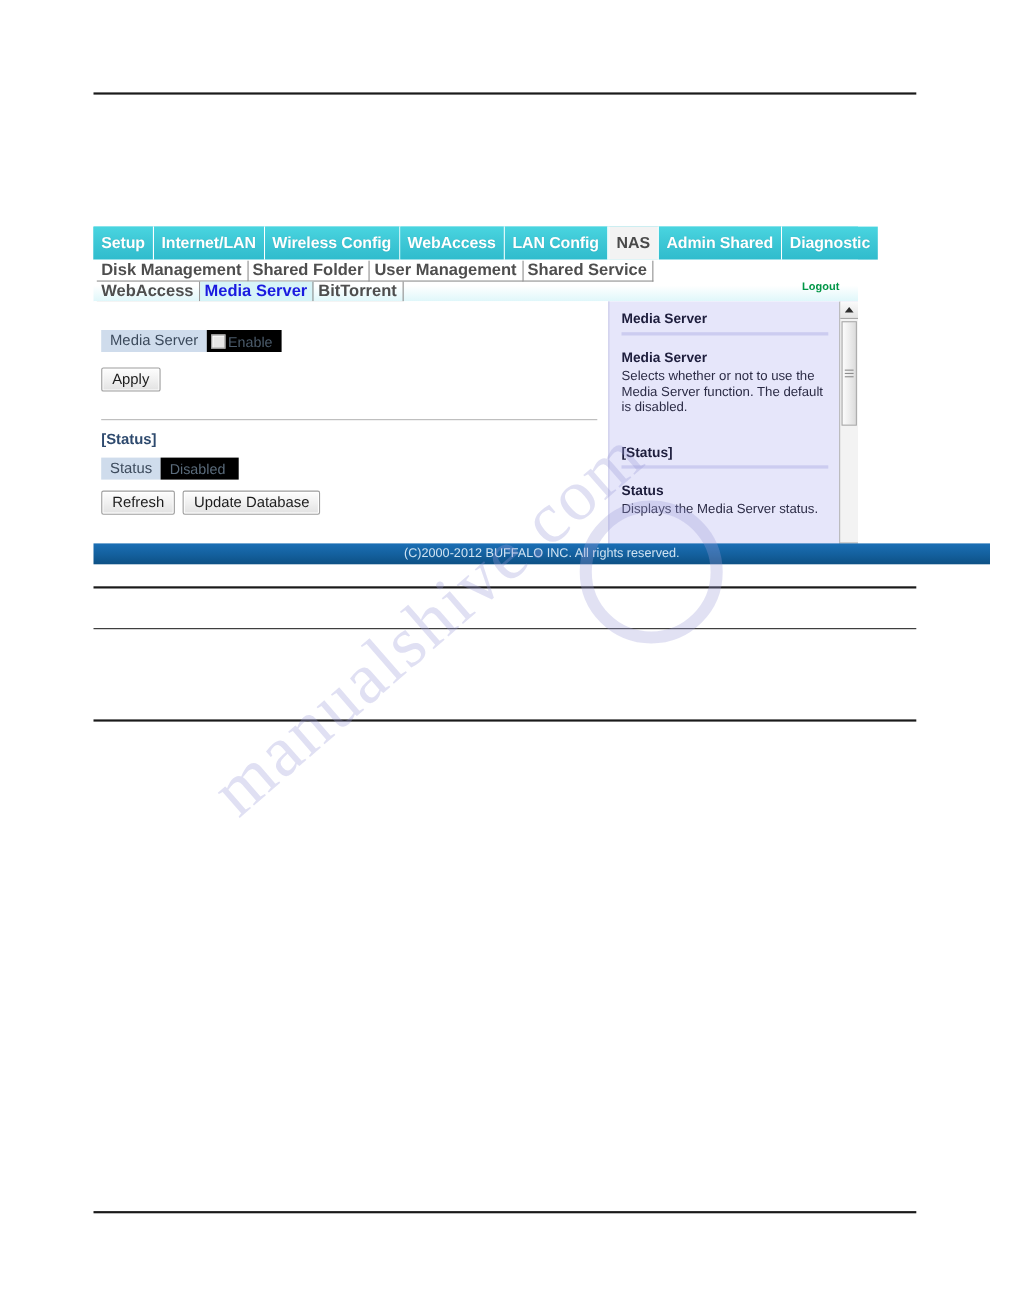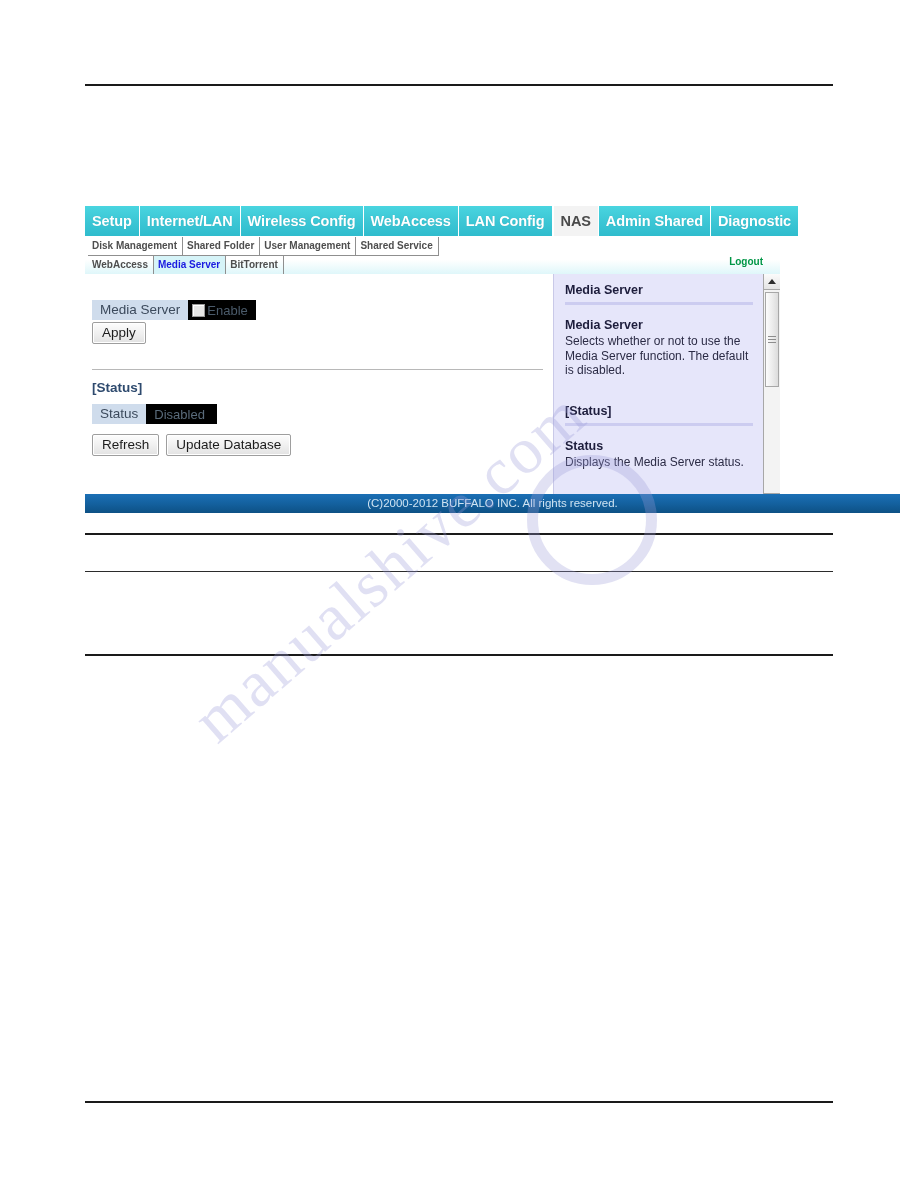--- a/index.html
+++ b/index.html
@@ -110,21 +110,21 @@
     position: relative;
   }
   .sub-tab-row {
     display: flex;
     align-items: center;
     height: 18px;
     padding-left: 3px;
   }
   .sub-tab-row.second { margin-top: 1px; }
   .sub-tab {
-    font-size: 10px;
+    font-size: 15px;
     font-weight: bold;
     color: #4e4e4e;
     border-right: 1px solid #8f8f8f;
     border-bottom: 1px solid #8f8f8f;
     padding: 0 5px 1px 4px;
     line-height: 17px;
     white-space: nowrap;
     cursor: pointer;
     background: transparent;
   }
@@ -198,21 +198,21 @@
     color: #1c1c1c;
     background: linear-gradient(180deg, #fdfdfd 0%, #efefef 55%, #e2e2e2 100%);
     border: 1px solid #9e9e9e;
     border-radius: 2px;
     padding: 2px 9px 3px 9px;
     line-height: 15px;
     cursor: pointer;
     box-shadow: inset 0 0 0 1px #ffffff;
     white-space: nowrap;
   }
-  .row-gap-apply { margin-top: 2px; }
+  .row-gap-apply { margin-top: 14px; }
   .section-rule {
     border-top: 1px solid #b8b8b8;
     margin: 25px 10px 0 0;
   }
   .section-title {
     font-size: 13.5px;
     font-weight: bold;
     color: #2e4a6e;
     margin-top: 10px;
     margin-bottom: 9px;

